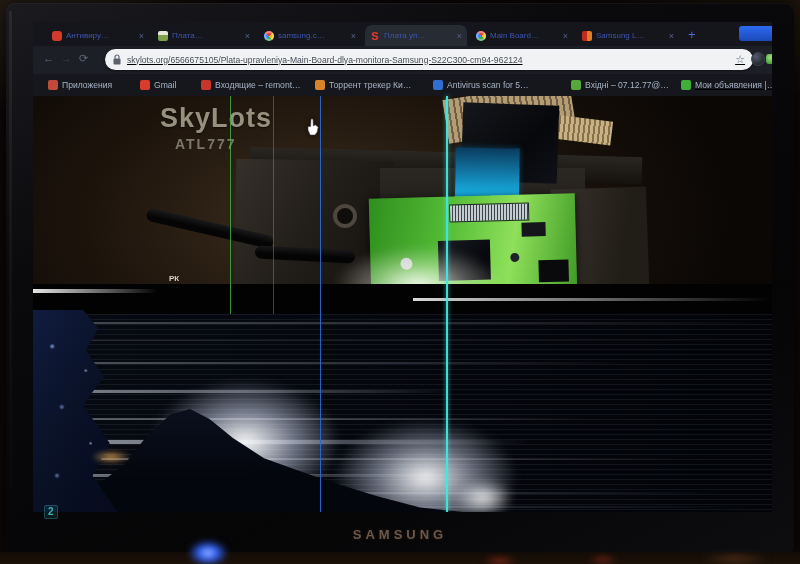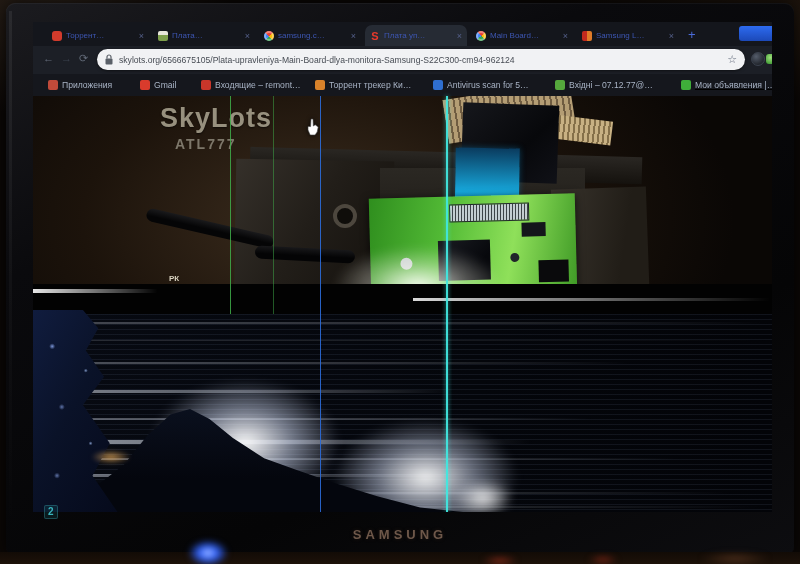--- a/index.html
+++ b/index.html
@@ -51,23 +51,23 @@
   .ic-squares-red{background:linear-gradient(90deg,#c22a1e 50%,#e07b28 50%);border-radius:2px;}
   .newtab{position:absolute;left:655px;top:5px;color:#4a6bd8;font-size:13px;filter:blur(.3px);}
   .win-blue{position:absolute;left:706px;top:4px;width:40px;height:15px;border-radius:3px;
     background:linear-gradient(180deg,#2d6bf0,#1c49b8);filter:blur(.5px);}
   
   .toolbar{position:absolute;left:0;top:24px;width:100%;height:28px;background:#1c1f26;}
   .nav-ic{position:absolute;top:6px;font-size:11px;color:#646c7a;filter:blur(.3px);}
   .nav-back{left:10px;}
   .nav-fwd{left:28px;color:#3c424e;}
   .nav-reload{left:46px;}
-  .urlbar{position:absolute;left:64px;top:3px;width:648px;height:21px;border-radius:11px;
+  .urlbar{position:absolute;left:72px;top:3px;width:648px;height:21px;border-radius:11px;
     background:var(--urlbar-bg,#f1f2f4);display:flex;align-items:center;padding:0 8px;
-    box-sizing:border-box;gap:6px;box-shadow:0 1px 3px rgba(0,0,0,.5);}
+    box-sizing:border-box;gap:6px;box-shadow:0 1px 3px rgba(0,0,0,.5);text-decoration:underline;}
   .url-text{flex:1;font-size:8.6px;color:#474c54;white-space:nowrap;overflow:hidden;filter:blur(.35px);}
   .url-star{font-size:11px;color:#697180;}
   .avatar{position:absolute;left:718px;top:6px;width:14px;height:14px;border-radius:50%;
     background:radial-gradient(circle at 35% 30%,#555d6b,#23272e 70%);border:1px solid #3a414d;box-sizing:border-box;}
   .ext-green{position:absolute;left:733px;top:8px;width:11px;height:10px;border-radius:3px;
     background:radial-gradient(circle at 40% 35%,#9fe07c,#3f9c34 75%);}
   
   .bookmarks{position:absolute;left:0;top:52px;width:100%;height:22px;background:#15171d;}
   .bm{position:absolute;top:4px;height:14px;display:flex;align-items:center;gap:4px;}
   .bm .bm-label{font-size:8.6px;color:var(--bookmark-text,#a9b4c6);white-space:nowrap;filter:blur(.35px);}
@@ -167,21 +167,21 @@
 
 <div class="monitor">
   <div class="bezel-shine"></div>
 
   <div class="screen">
 
     <div class="tabstrip">
       <div id="tabs-holder">
           <div class="tab" style="left: 14px;">
             <span class="t-icon ic-shield-red"></span>
-            <span class="t-label">Торрент…</span>
+            <span class="t-label">Антивиру…</span>
             <span class="t-close">×</span>
           </div>
           <div class="tab" style="left: 120px;">
             <span class="t-icon ic-folder-green"></span>
             <span class="t-label">Плата…</span>
             <span class="t-close">×</span>
           </div>
           <div class="tab" style="left: 226px;">
             <span class="t-icon ic-chrome"></span>
             <span class="t-label">samsung.c…</span>
@@ -237,21 +237,21 @@
           <span class="bm-label">Входящие – remont…</span>
         </div>
         <div class="bm" style="left: 282px;">
           <span class="bm-ic" style="background: rgb(216, 130, 42);"></span>
           <span class="bm-label">Торрент трекер Ки…</span>
         </div>
         <div class="bm" style="left: 400px;">
           <span class="bm-ic" style="background: rgb(47, 111, 208);"></span>
           <span class="bm-label">Antivirus scan for 5…</span>
         </div>
-        <div class="bm" style="left: 522px;">
+        <div class="bm" style="left: 538px;">
           <span class="bm-ic" style="background: rgb(85, 168, 60);"></span>
           <span class="bm-label">Вхідні – 07.12.77@…</span>
         </div>
         <div class="bm" style="left: 648px; text-decoration: underline;">
           <span class="bm-ic" style="background: rgb(63, 174, 58);"></span>
           <span class="bm-label">Мои объявления |…</span>
         </div>
       </div>
 
     <div class="content">

